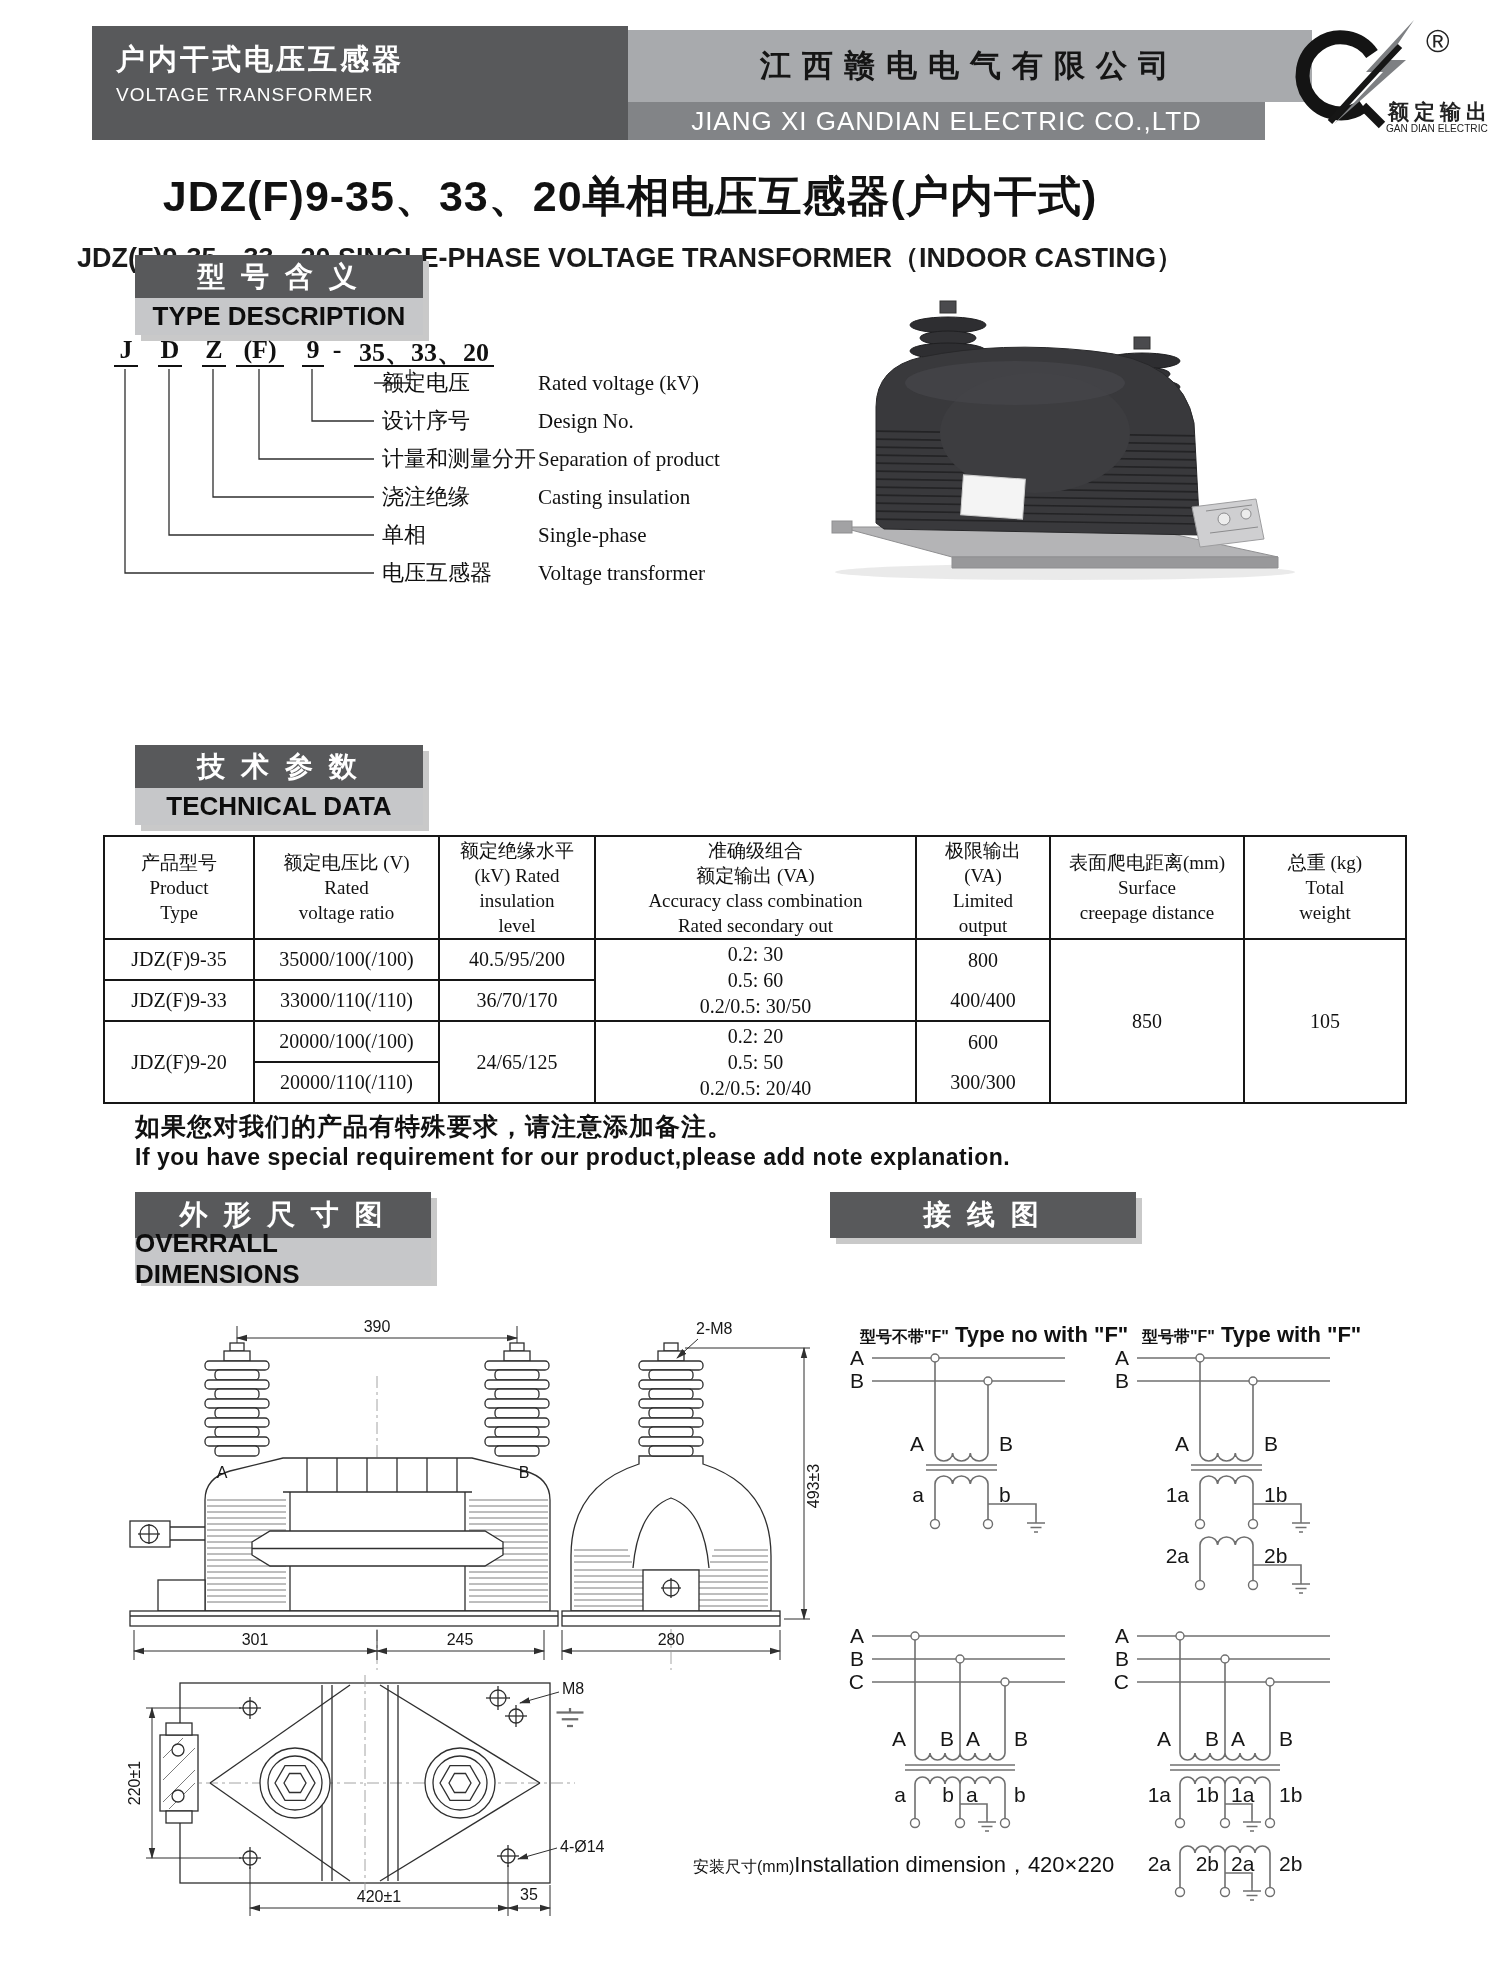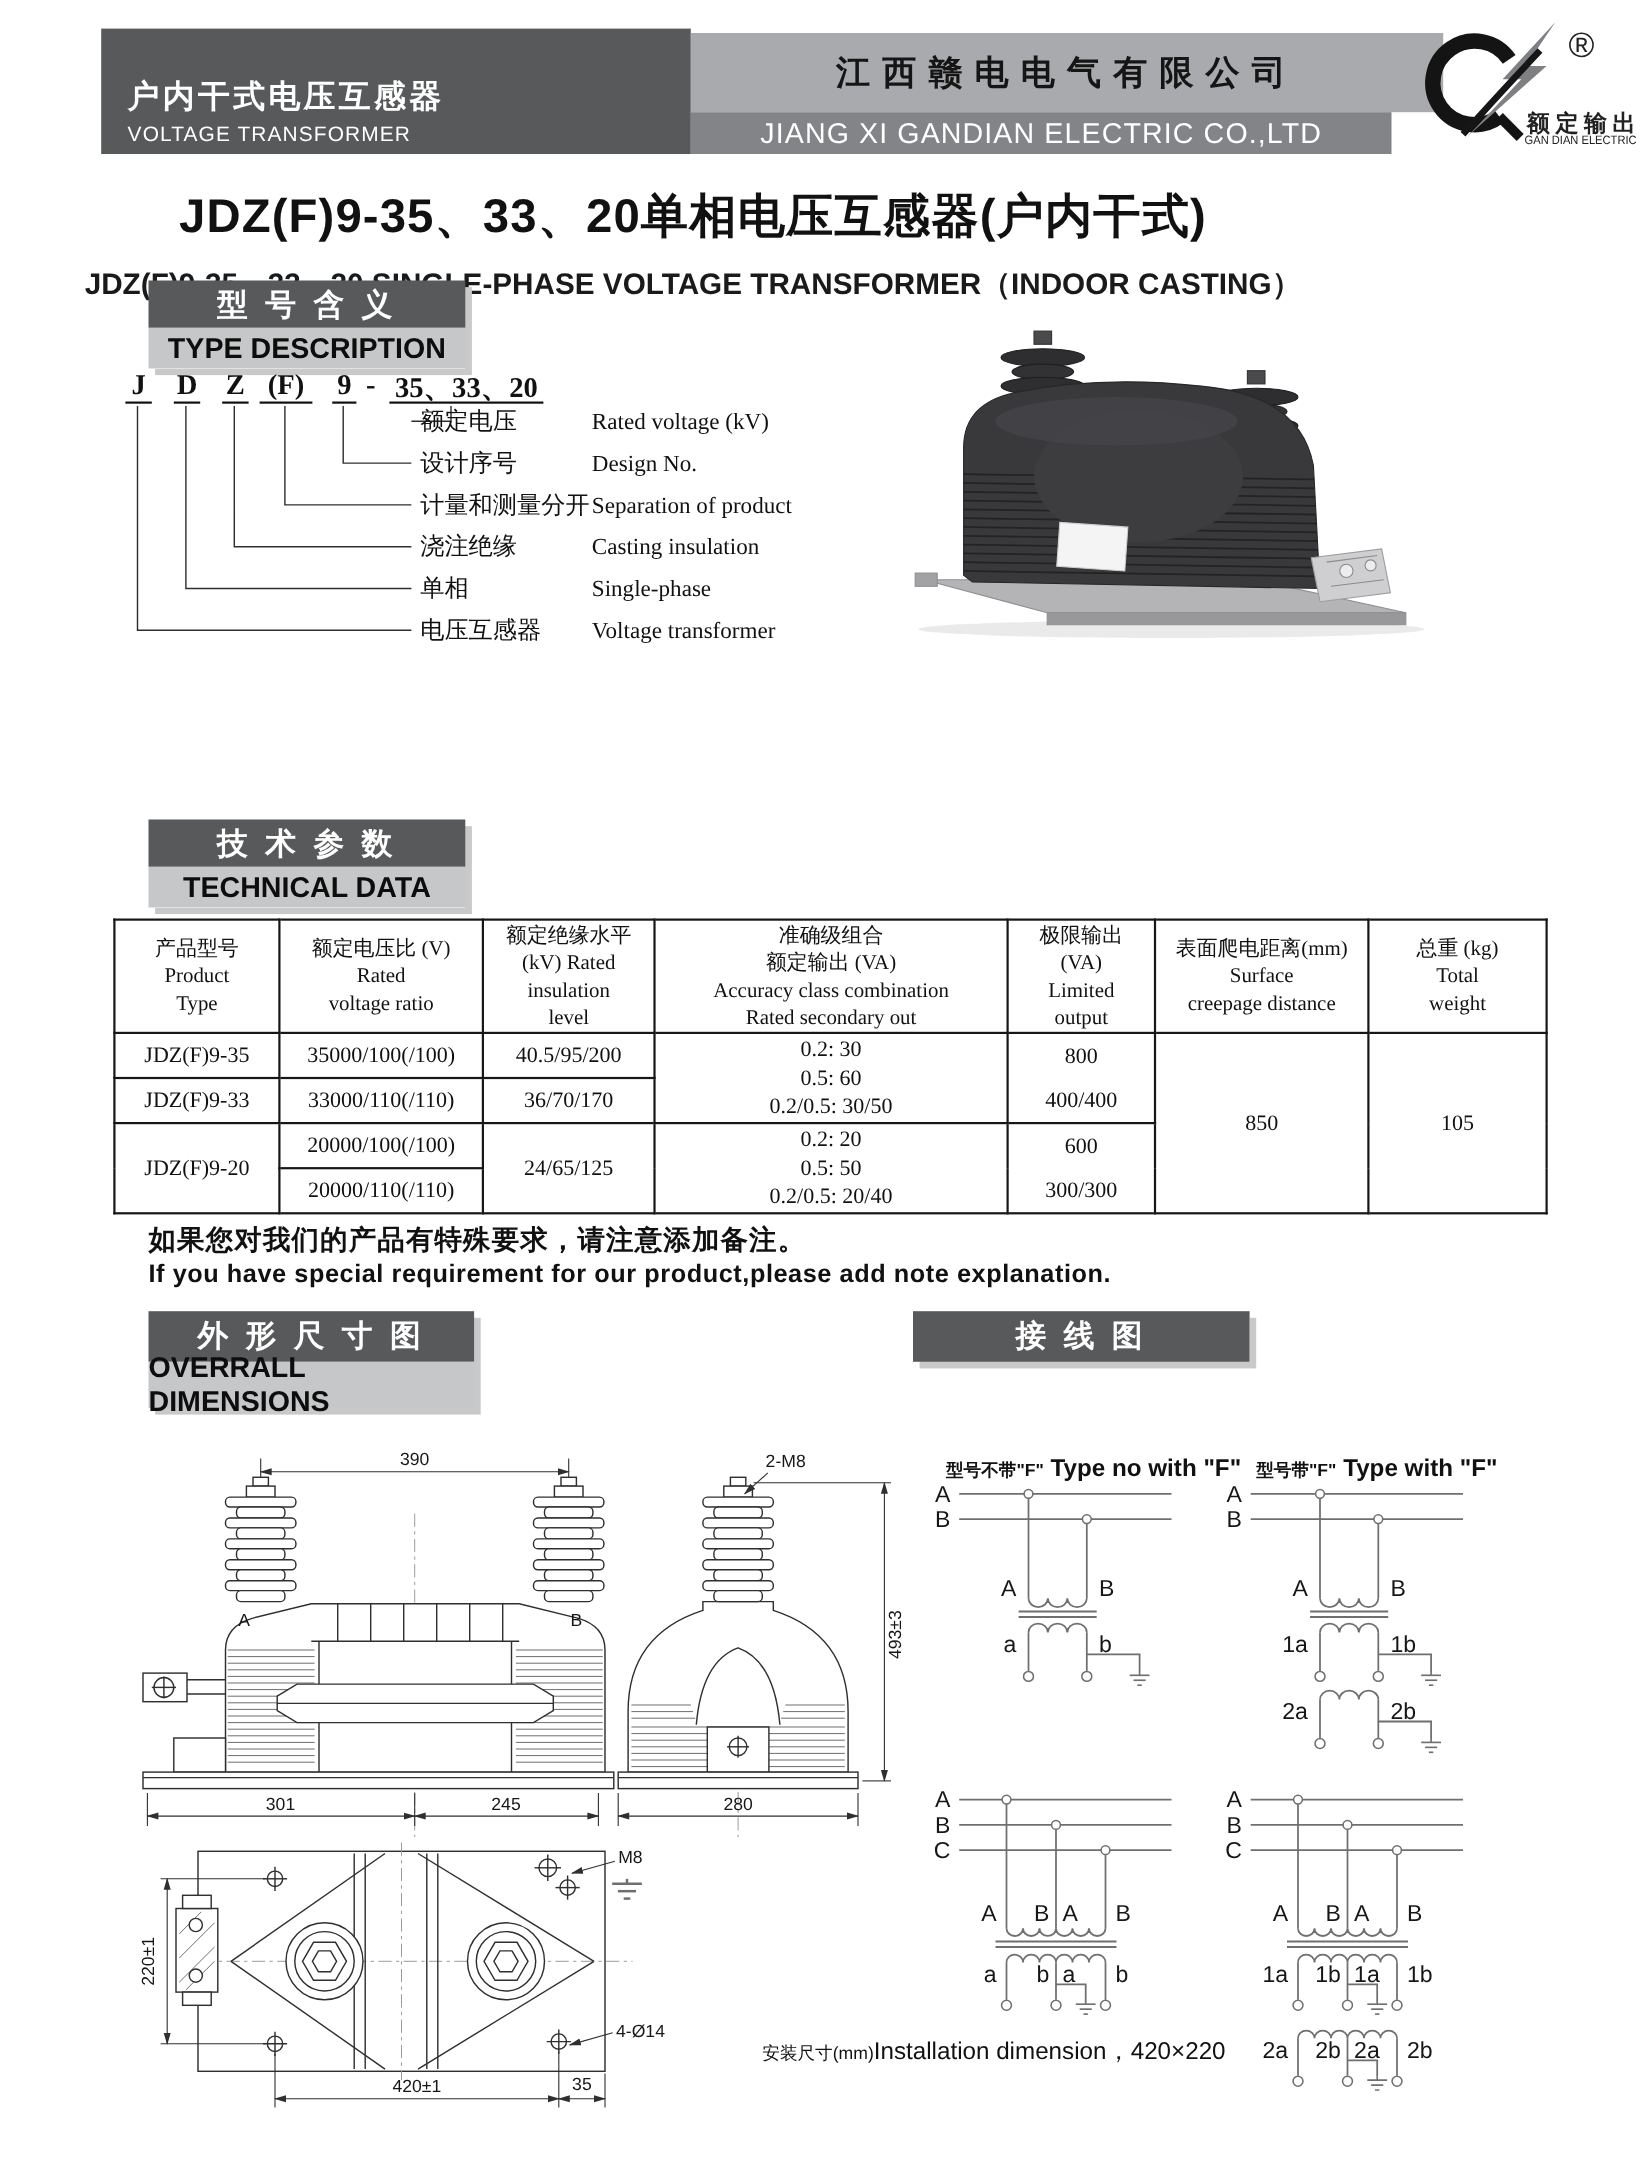--- a/index.html
+++ b/index.html
@@ -3,21 +3,21 @@
 <meta charset="utf-8">
 <style>
   *{margin:0;padding:0;box-sizing:border-box}
   html,body{background:#ddd}
   .page{position:relative;width:1500px;height:1970px;background:#fff;margin:0 auto;
         font-family:"Liberation Sans",sans-serif;color:#111;overflow:hidden}
   .abs{position:absolute}
 
   
   .hdr-left{left:92px;top:26px;width:536px;height:114px;background:#58595b;color:#fff;padding:14px 0 0 24px}
-  .hdr-left .zh{font-size:29px;font-weight:bold;letter-spacing:3px;margin-top:28px}
+  .hdr-left .zh{font-size:29px;font-weight:bold;letter-spacing:3px;}
   .hdr-left .en{font-size:19px;letter-spacing:1px;margin-top:4px}
   .hdr-mid-top{left:628px;top:30px;width:684px;height:72px;background:#a8aaad;display:flex;align-items:center;justify-content:center}
   .hdr-mid-top .zh{font-size:31px;font-weight:bold;letter-spacing:11px;color:#151515}
   .hdr-mid-bot{left:628px;top:102px;width:637px;height:38px;background:#828487;display:flex;align-items:center;justify-content:center}
   .hdr-mid-bot .en{font-size:26px;color:#fff;letter-spacing:1px}
   .logo-zh{left:1388px;top:98px;width:112px;font-size:21px;font-weight:bold;letter-spacing:5px;color:#222}
   .logo-en{left:1386px;top:122px;width:120px;font-size:11px;letter-spacing:0px;color:#222;transform:scaleX(.92);transform-origin:left}
 
   
   .title-zh{left:100px;top:168px;width:1060px;text-align:center;font-size:43px;font-weight:bold;letter-spacing:1px}

